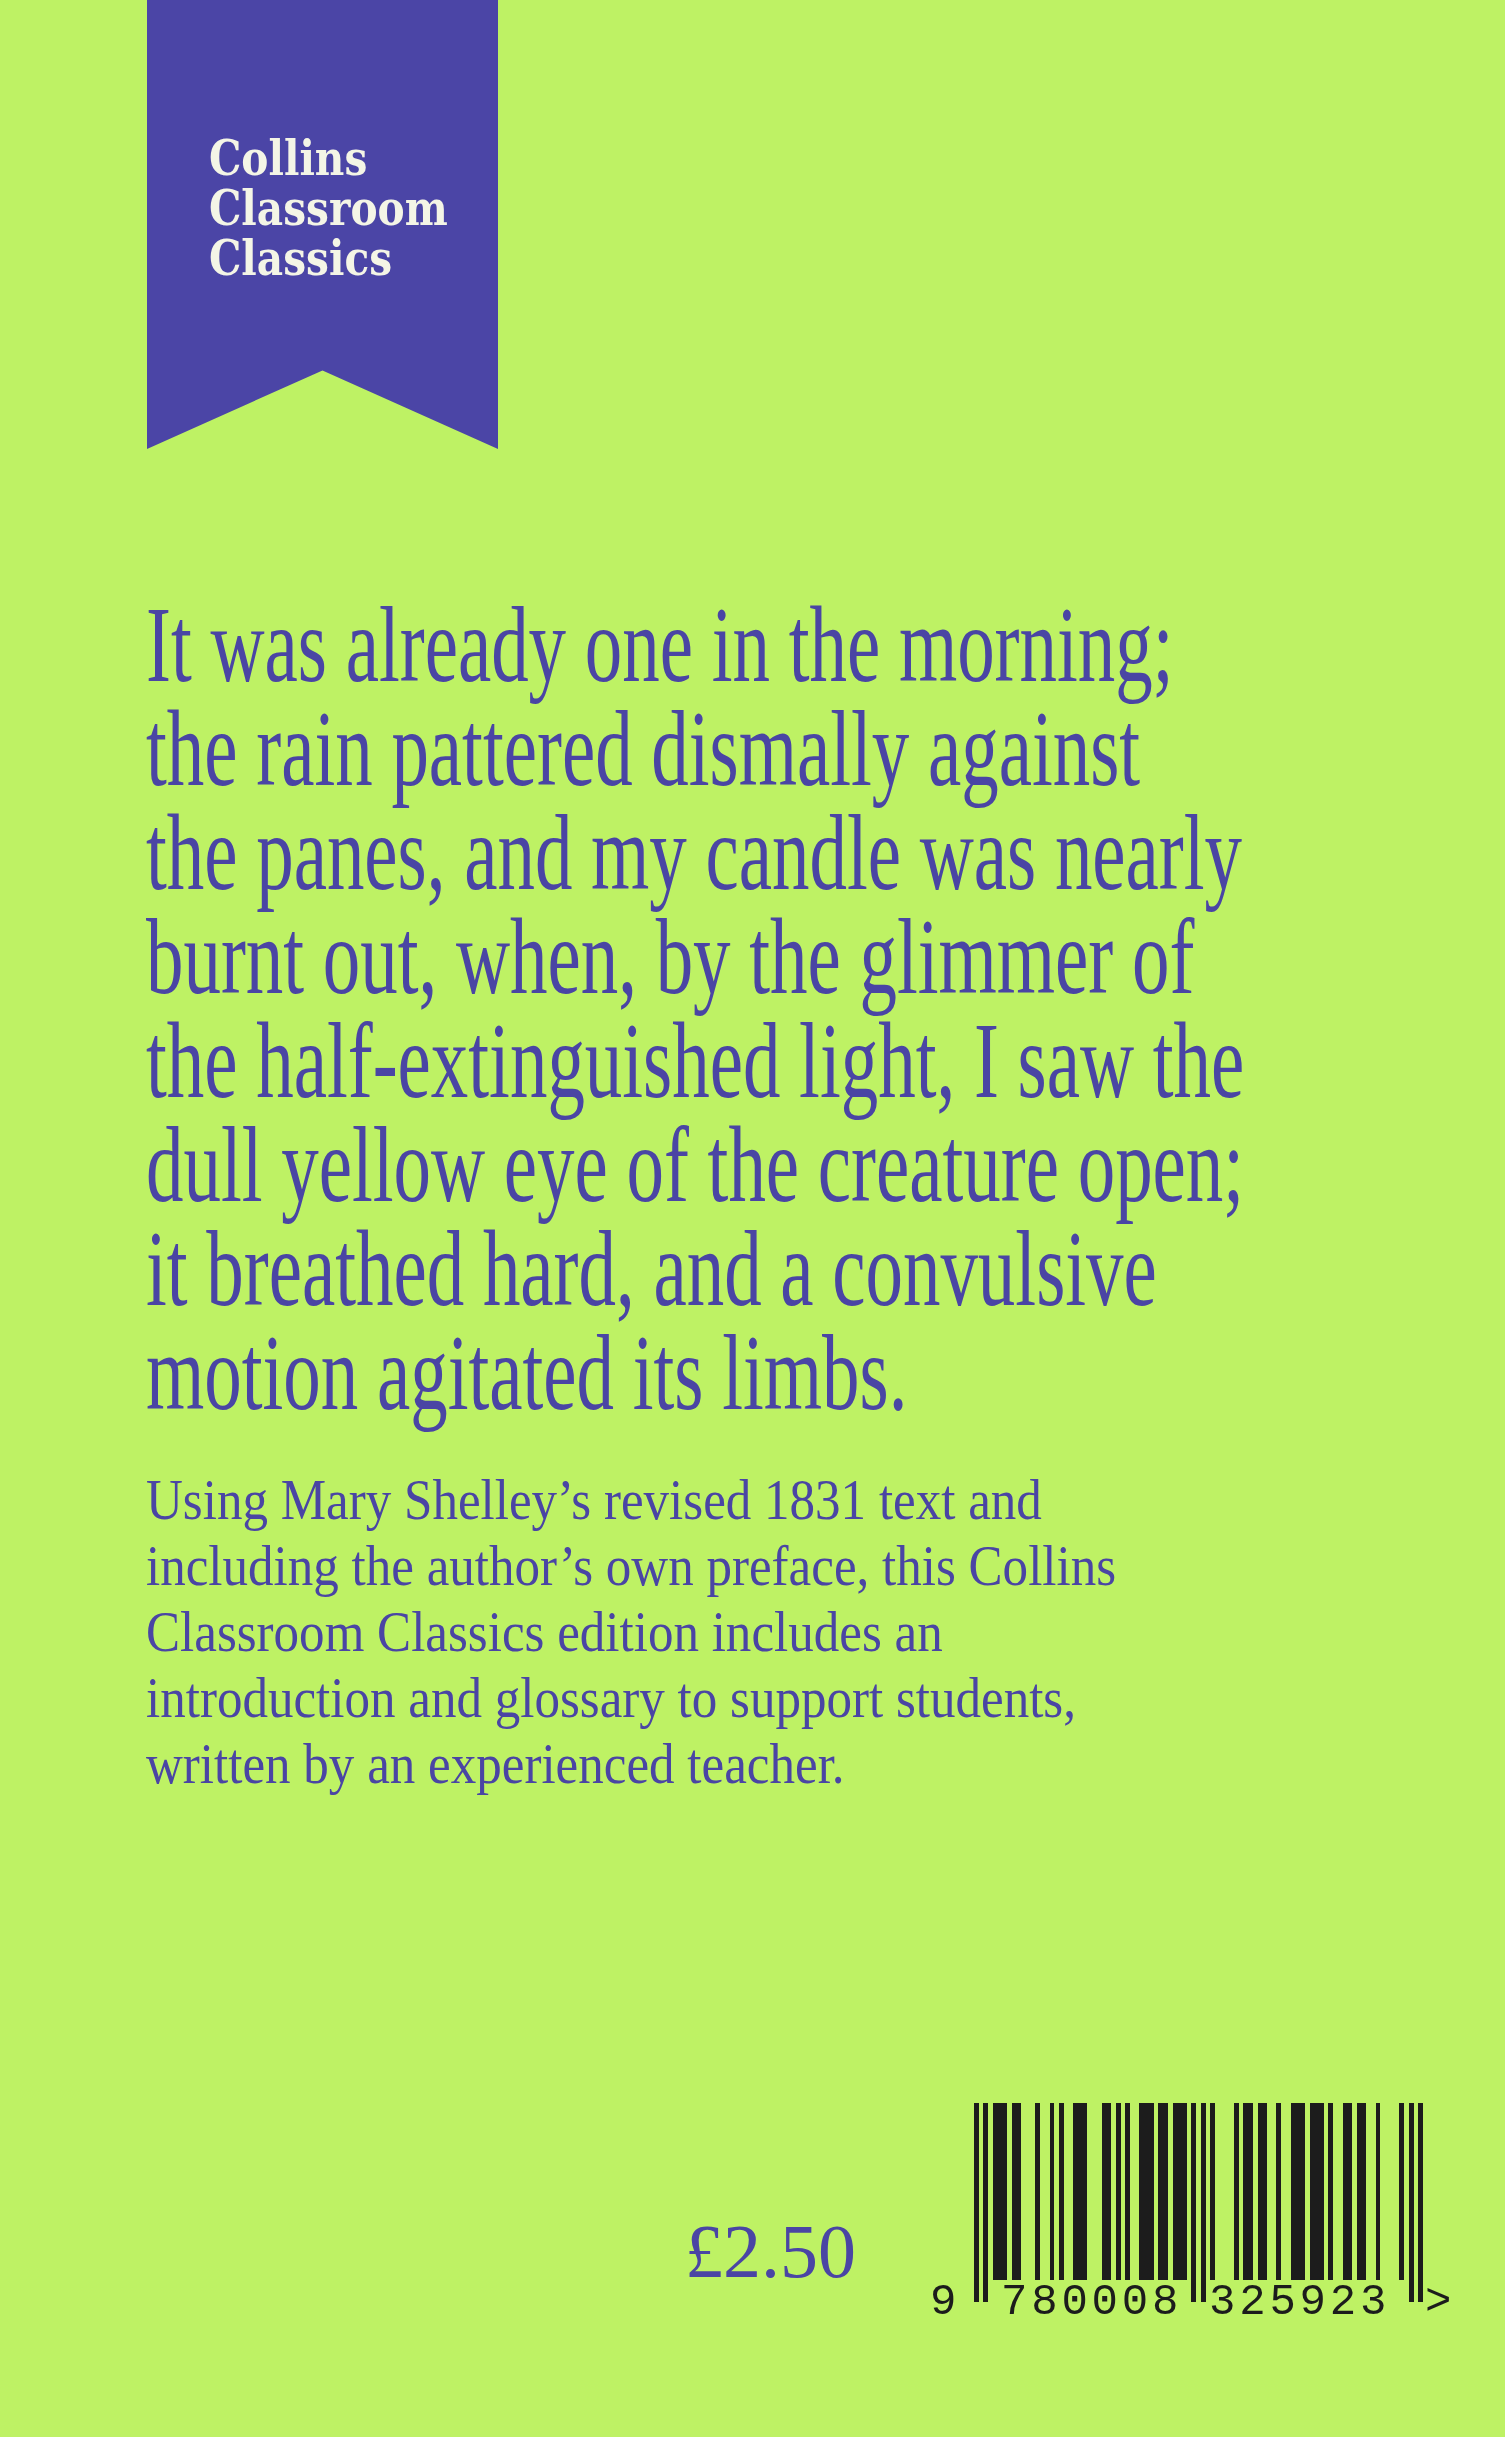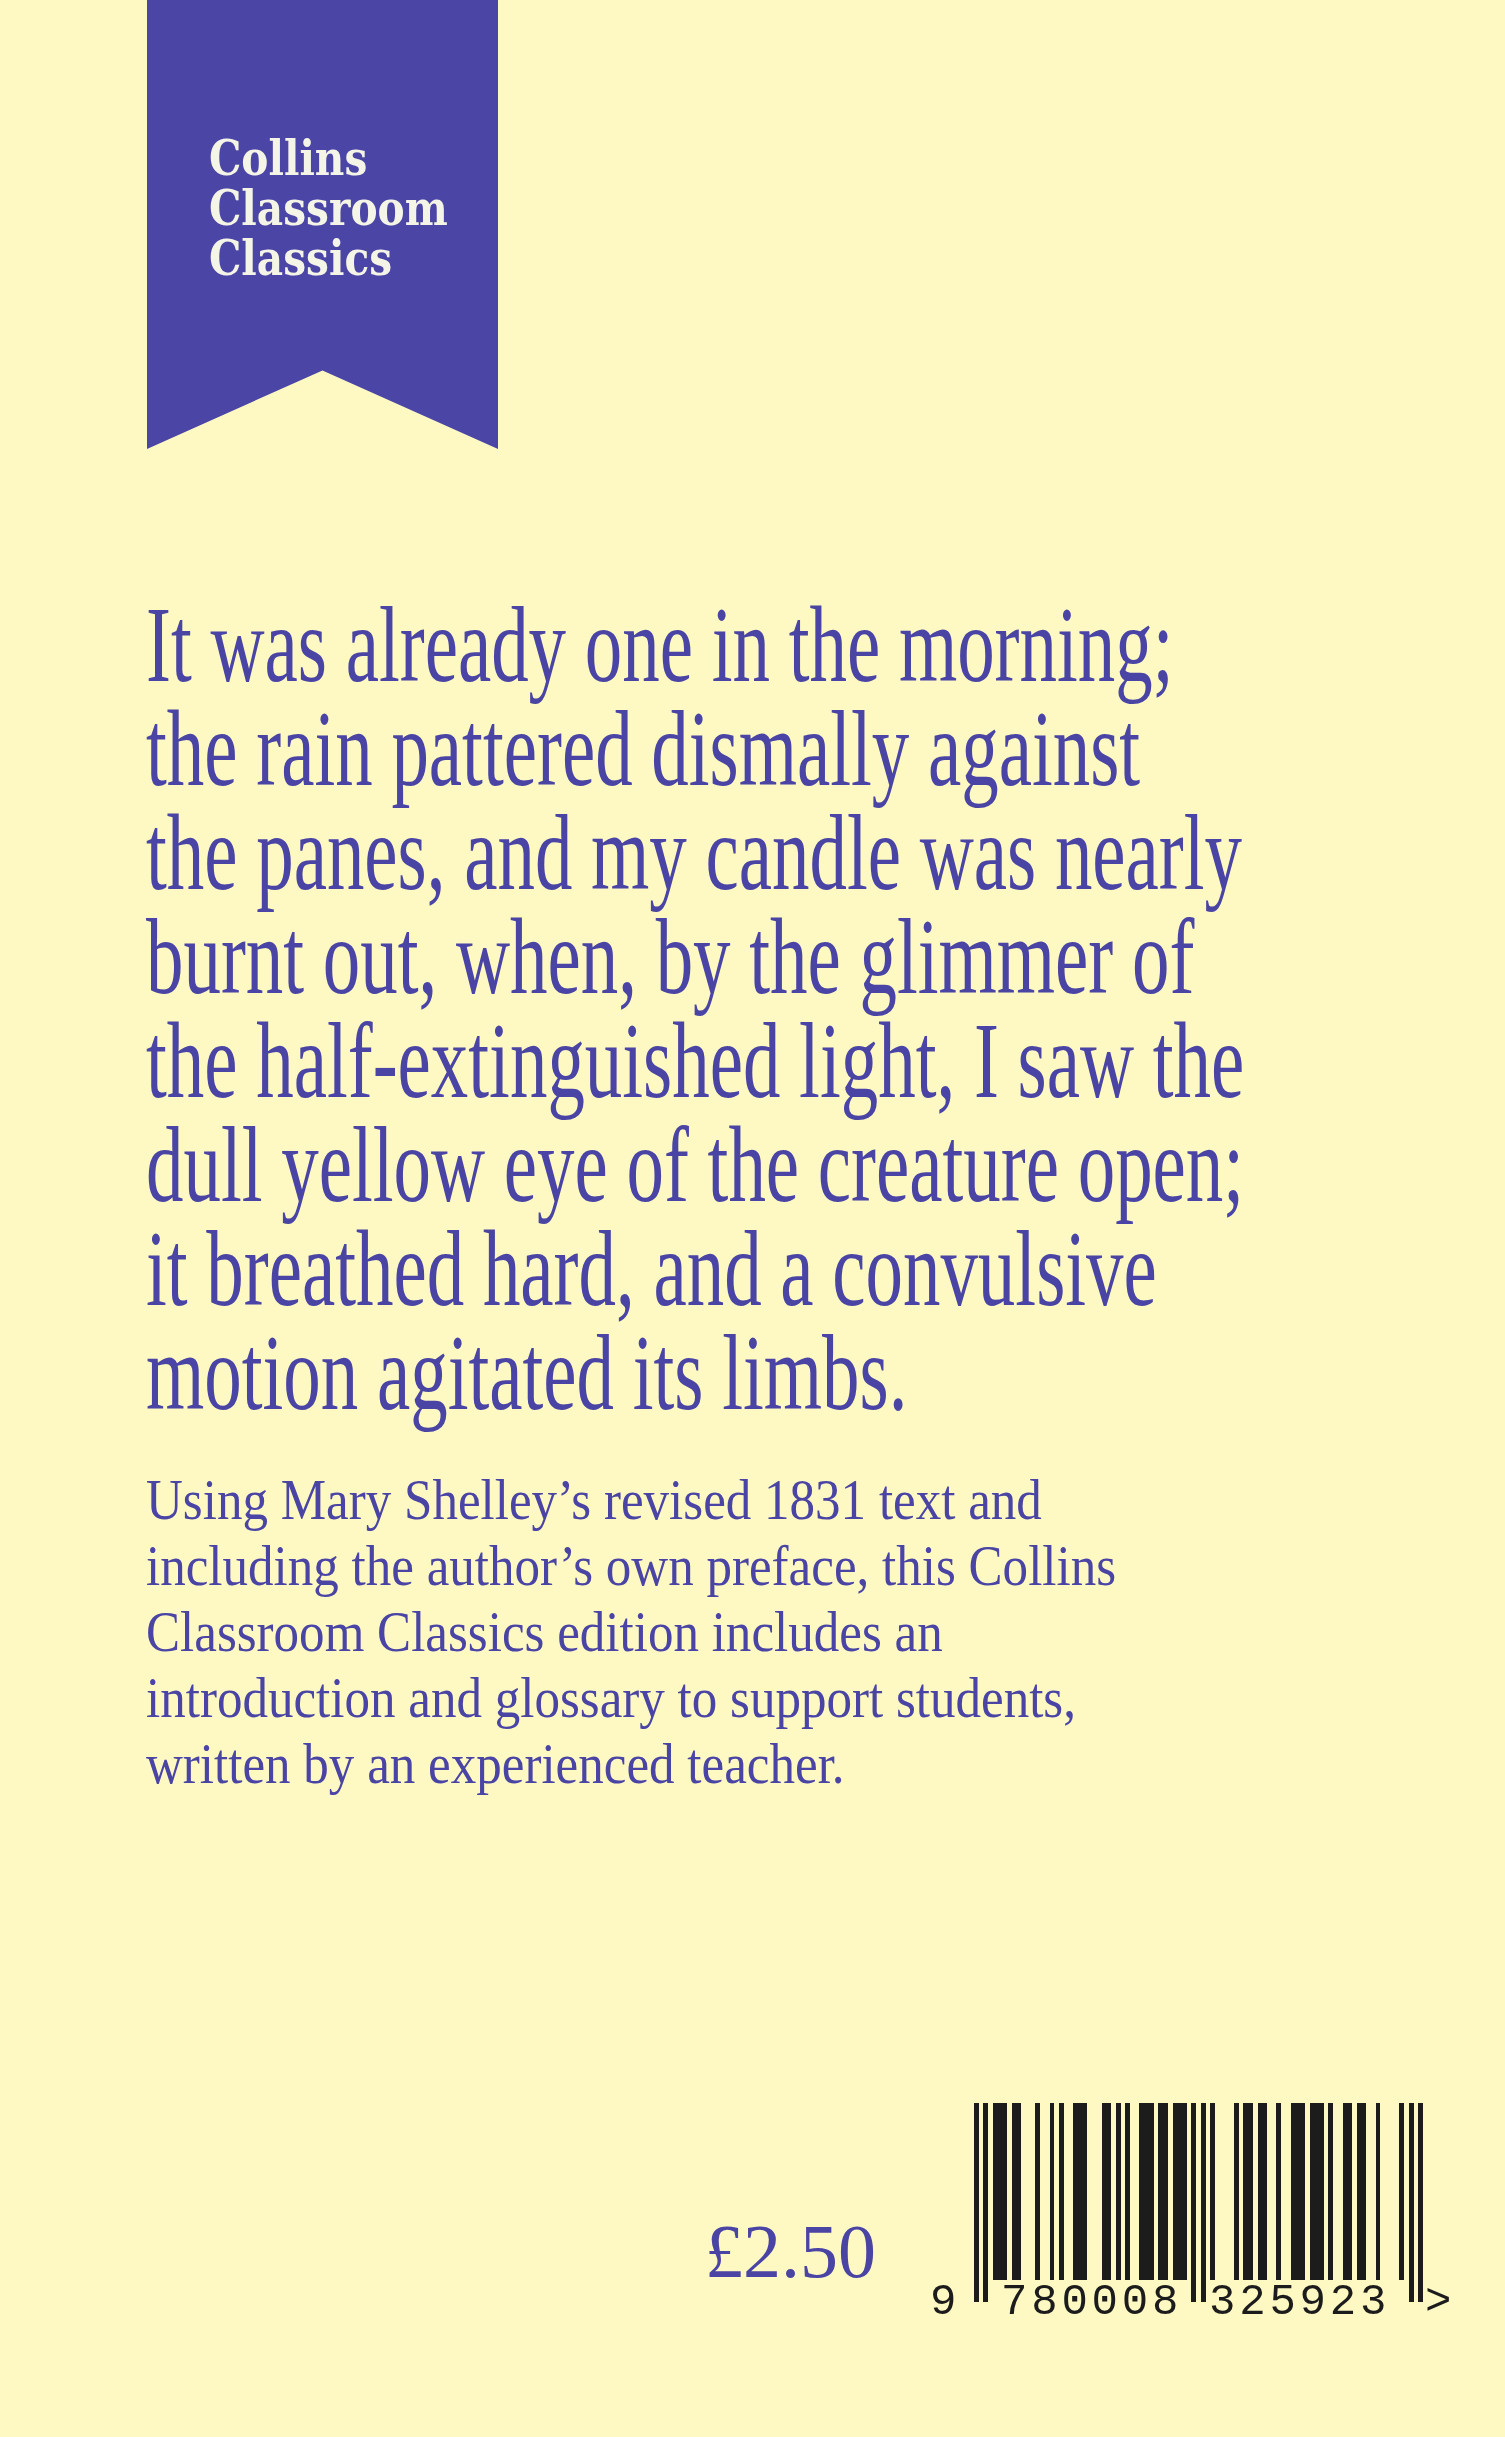--- a/index.html
+++ b/index.html
@@ -59,21 +59,20 @@
     transform-origin: 0 50%;
   }
 
   
   .price {
     position: absolute;
     left: 685px; top: 2213px;
     font-size: 76px;
     line-height: 76px;
     white-space: nowrap;
-    margin-left: 20px;
   }
 
   
   .isbn-label {
     position: absolute;
     left: 939px; top: 2056px;
     font-family: "Liberation Mono", monospace;
     font-size: 35px;
     font-weight: 500;
     letter-spacing: 0.6px;
@@ -93,21 +92,21 @@
     white-space: nowrap;
   }
   .bc-lead  { left: 930px; }
   .bc-left  { left: 1001px; width: 184px; letter-spacing: 3.8px; }
   .bc-right { left: 1209px; width: 184px; text-align: left; letter-spacing: 3.8px; }
   .bc-gt    { left: 1425px; }
 </style>
 </head>
 <body>
 
-<div class="cover" style="background-color: #fef9c3; text-decoration: underline;">
+<div class="cover" style="background-color: #bef264; text-decoration: underline;">
 
   <div class="ribbon" style="background-color: rgb(75, 69, 166);">
     <div class="ribbon-text" style="color: rgb(244, 245, 230);">
       <div class="ribbon-line">Collins</div>
       <div class="ribbon-line">Classroom</div>
       <div class="ribbon-line">Classics</div>
     </div>
   </div>
 
   <div class="quote" style="color: rgb(74, 69, 164);">

